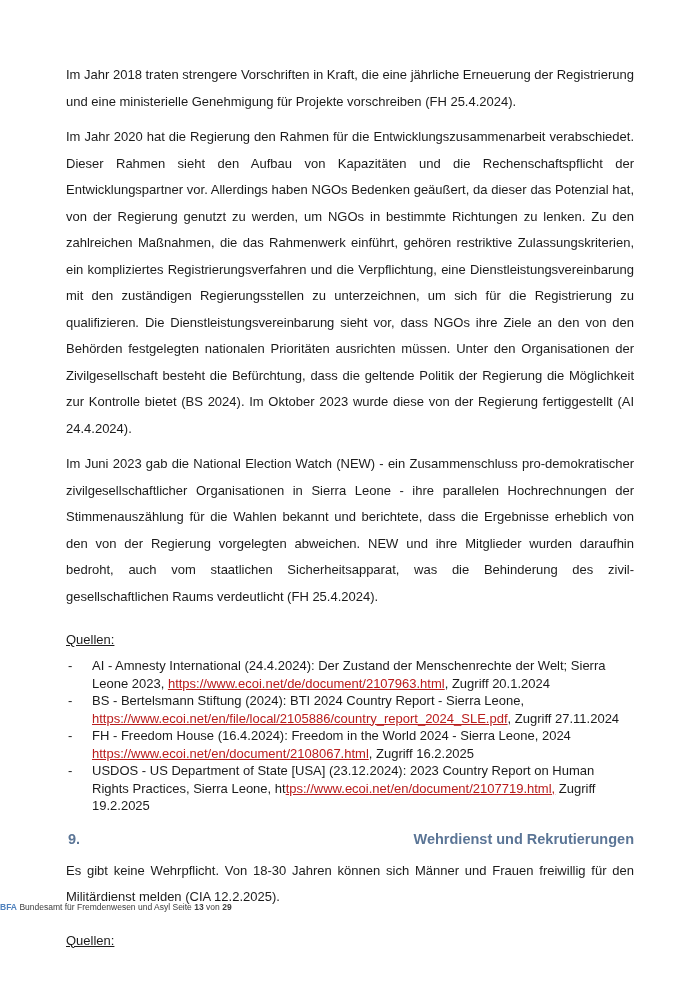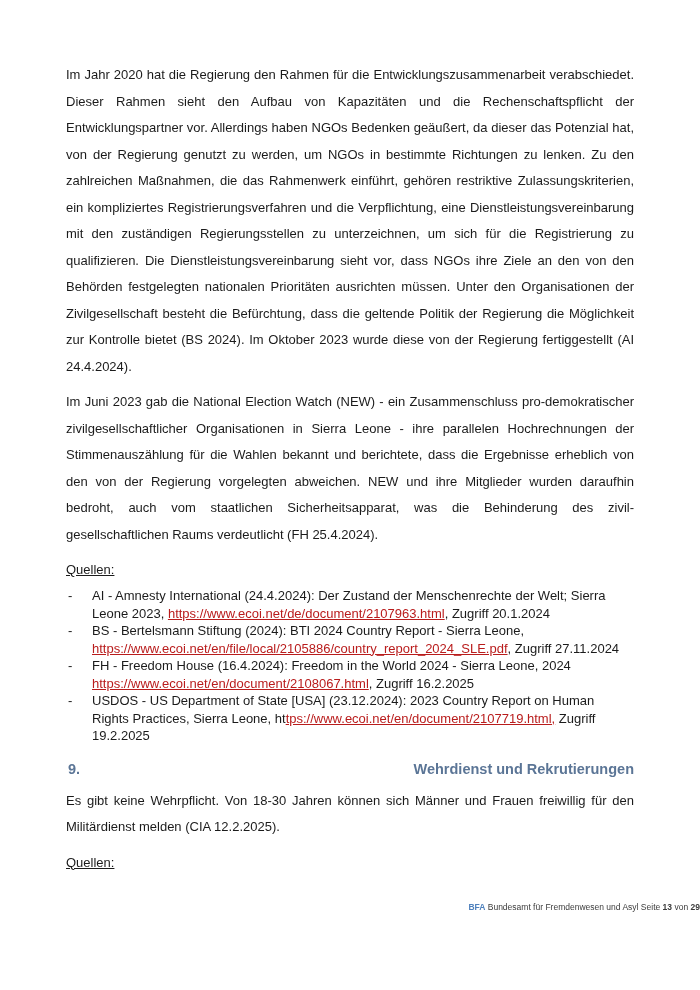--- a/index.html
+++ b/index.html
@@ -20,21 +20,21 @@
   }
   .para {
     font-size: 13px;
     line-height: 26.5px;
     text-align: justify;
     margin: 0 0 9px 0;
   }
   .quellen-heading {
     font-size: 13px;
     line-height: 26px;
-    margin: 1px 0 4px 0;
+    margin: 17px 0 4px 0;
   }
   .quellen-heading span { text-decoration: underline; }
   .sources {
     list-style: none;
     margin: 0 0 14px 0;
     padding: 0;
     font-size: 13px;
     line-height: 17.5px;
     text-align: left;
   }
@@ -51,36 +51,37 @@
     color: #5b7596;
     font-weight: bold;
     font-size: 14.5px;
     margin: 16px 0 11px 2px;
   }
   .section-number { width: 29px; flex: 0 0 auto; }
   .section-title { flex: 1; text-align: right; }
   .footer {
     position: absolute;
     left: 0;
-    right: 0;
+    right: 9px;
     top: 901px;
-    text-align: right;
+    text-align: left;
     font-size: 8.5px;
     line-height: 12px;
     color: #3c3c3c;
   }
   .footer .brand { color: #4f81bd; font-weight: bold; }
   .footer .pagenum { font-weight: bold; }
 </style>
 </head>
 <body>
 
 <div class="page">
   <div class="content">
 
+    <p class="para">Im Jahr 2018 traten strengere Vorschriften in Kraft, die eine jährliche Erneuerung der Registrierung und eine ministerielle Genehmigung für Projekte vorschreiben (FH 25.4.2024).</p>
     <p class="para">Im Jahr 2020 hat die Regierung den Rahmen für die Entwicklungszusammenarbeit verabschiedet. Dieser Rahmen sieht den Aufbau von Kapazitäten und die Rechenschaftspflicht der Entwicklungspartner vor. Allerdings haben NGOs Bedenken geäußert, da dieser das Potenzial hat, von der Regierung genutzt zu werden, um NGOs in bestimmte Richtungen zu lenken. Zu den zahlreichen Maßnahmen, die das Rahmenwerk einführt, gehören restriktive Zulassungskriterien, ein kompliziertes Registrierungsverfahren und die Verpflichtung, eine Dienstleistungsvereinbarung mit den zuständigen Regierungsstellen zu unterzeichnen, um sich für die Registrierung zu qualifizieren. Die Dienstleistungsvereinbarung sieht vor, dass NGOs ihre Ziele an den von den Behörden festgelegten nationalen Prioritäten ausrichten müssen. Unter den Organisationen der Zivilgesellschaft besteht die Befürchtung, dass die geltende Politik der Regierung die Möglichkeit zur Kontrolle bietet (BS 2024). Im Oktober 2023 wurde diese von der Regierung fertiggestellt (AI 24.4.2024).</p>
     <p class="para">Im Juni 2023 gab die National Election Watch (NEW) - ein Zusammenschluss pro-demokratischer zivilgesellschaftlicher Organisationen in Sierra Leone - ihre parallelen Hochrechnungen der Stimmenauszählung für die Wahlen bekannt und berichtete, dass die Ergebnisse erheblich von den von der Regierung vorgelegten abweichen. NEW und ihre Mitglieder wurden daraufhin bedroht, auch vom staatlichen Sicherheitsapparat, was die Behinderung des zivil-gesellschaftlichen Raums verdeutlicht (FH 25.4.2024).</p>
 
     <p class="quellen-heading"><span>Quellen:</span></p>
 
     <ul class="sources">
       <li class="source-item"><span class="dash">-</span><span>AI - Amnesty International (24.4.2024): Der Zustand der Menschenrechte der Welt; Sierra Leone 2023, </span><a class="link">https://www.ecoi.net/de/document/2107963.html</a><span>, Zugriff 20.1.2024</span></li>
       <li class="source-item"><span class="dash">-</span><span>BS - Bertelsmann Stiftung (2024): BTI 2024 Country Report - Sierra Leone, </span><a class="link">https://www.ecoi.net/en/file/local/2105886/country_report_2024_SLE.pdf</a><span>, Zugriff 27.11.2024</span></li>
       <li class="source-item"><span class="dash">-</span><span>FH - Freedom House (16.4.2024): Freedom in the World 2024 - Sierra Leone, 2024 </span><a class="link">https://www.ecoi.net/en/document/2108067.html</a><span>, Zugriff 16.2.2025</span></li>
       <li class="source-item"><span class="dash">-</span><span>USDOS - US Department of State [USA] (23.12.2024): 2023 Country Report on Human Rights Practices, Sierra Leone, ht</span><a class="link">tps://www.ecoi.net/en/document/2107719.html,</a><span> Zugriff 19.2.2025</span></li>

